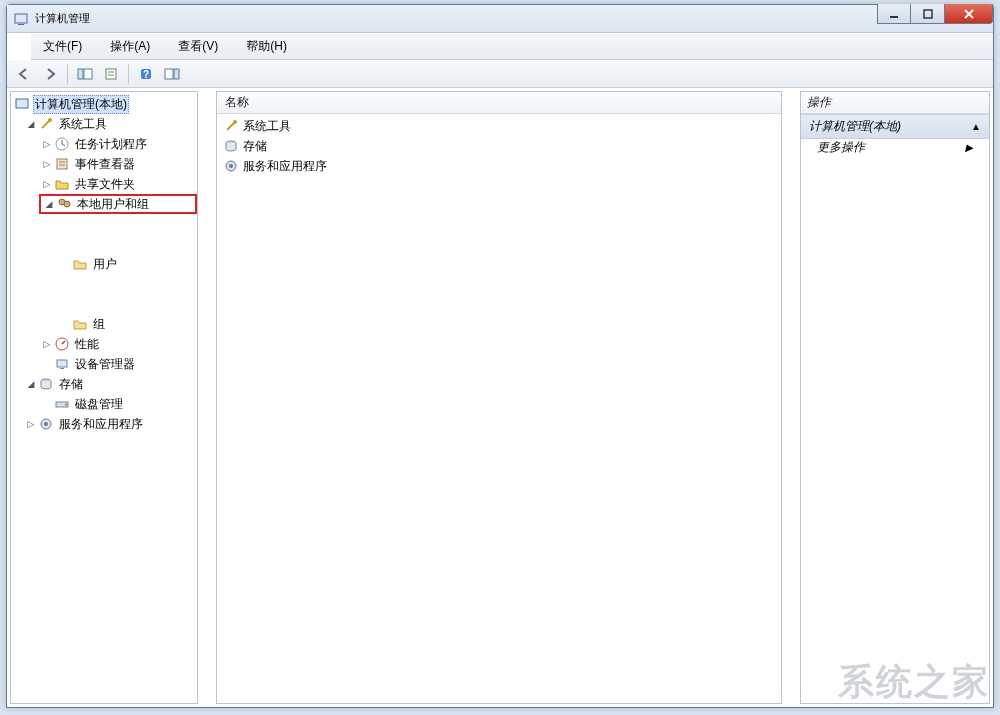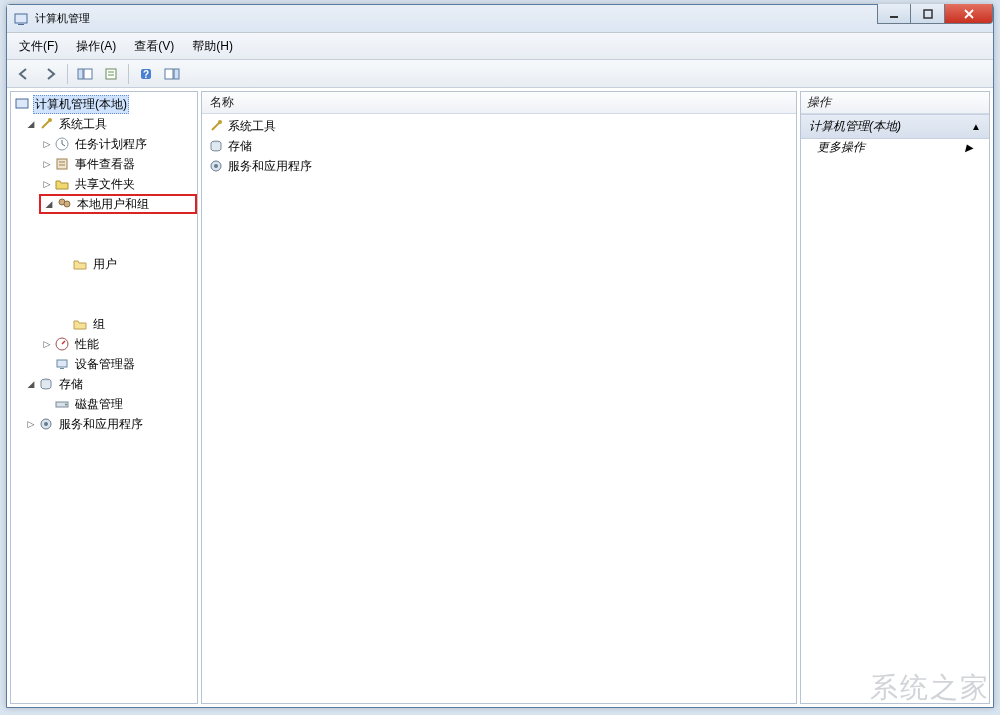--- a/index.html
+++ b/index.html
@@ -66,21 +66,22 @@
 }
 .win-btn + .win-btn { border-left: none; }
 
 .menubar {
   height: 22px;
   background: linear-gradient(#f4f6fa,#e8edf4);
   border-bottom: 1px solid #c7cedb;
   display: flex;
   align-items: center;
   padding: 13px 4px;
-  gap: 2px;
+  gap: 12px;
+  margin-left: 24px;
 }
 .menubar .menu-item {
   padding: 2px 8px;
   cursor: default;
 }
 
 .toolbar {
   height: 28px;
   background: linear-gradient(#f7f9fb,#e8edf3);
   border-bottom: 1px solid #c7cedb;
@@ -97,21 +98,21 @@
   justify-content: center;
   cursor: default;
   border-radius: 2px;
 }
 .tsep { width: 1px; height: 20px; background: #c0c8d4; margin: 0 2px; }
 
 .content {
   flex: 1;
   display: flex;
   padding: 3px;
-  gap: 3px;
+  gap: 18px;
   background: #fff;
 }
 .pane {
   border: 1px solid #b8c4d4;
   background: #fff;
   display: flex;
   flex-direction: column;
   overflow: hidden;
 }
 .pane-left { width: 188px; }
@@ -208,22 +209,22 @@
   align-items: center;
   cursor: default;
 }
 .action-item .tri { font-size: 10px; }
 
 .watermark {
   position: absolute;
   right: 10px;
   bottom: 8px;
   color: rgba(120,130,140,0.35);
-  font-size: 28px;
-  font-weight: normal;
+  font-size: 36px;
+  font-weight: bold;
   letter-spacing: 2px;
   pointer-events: none;
   text-align: right;
 }
 
 svg { display: block; }
 </style>
 </head>
 <body>
 

